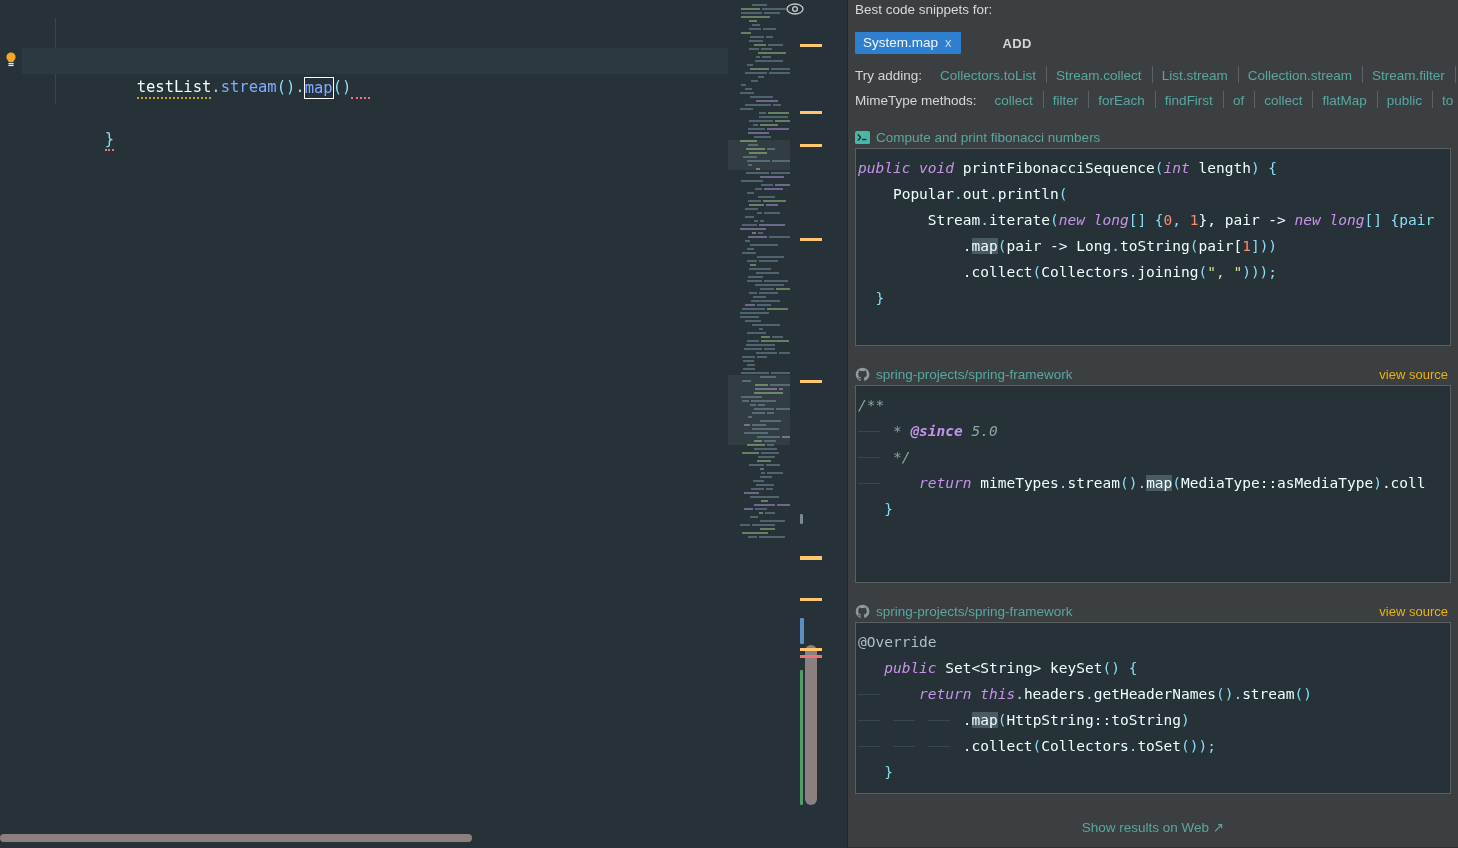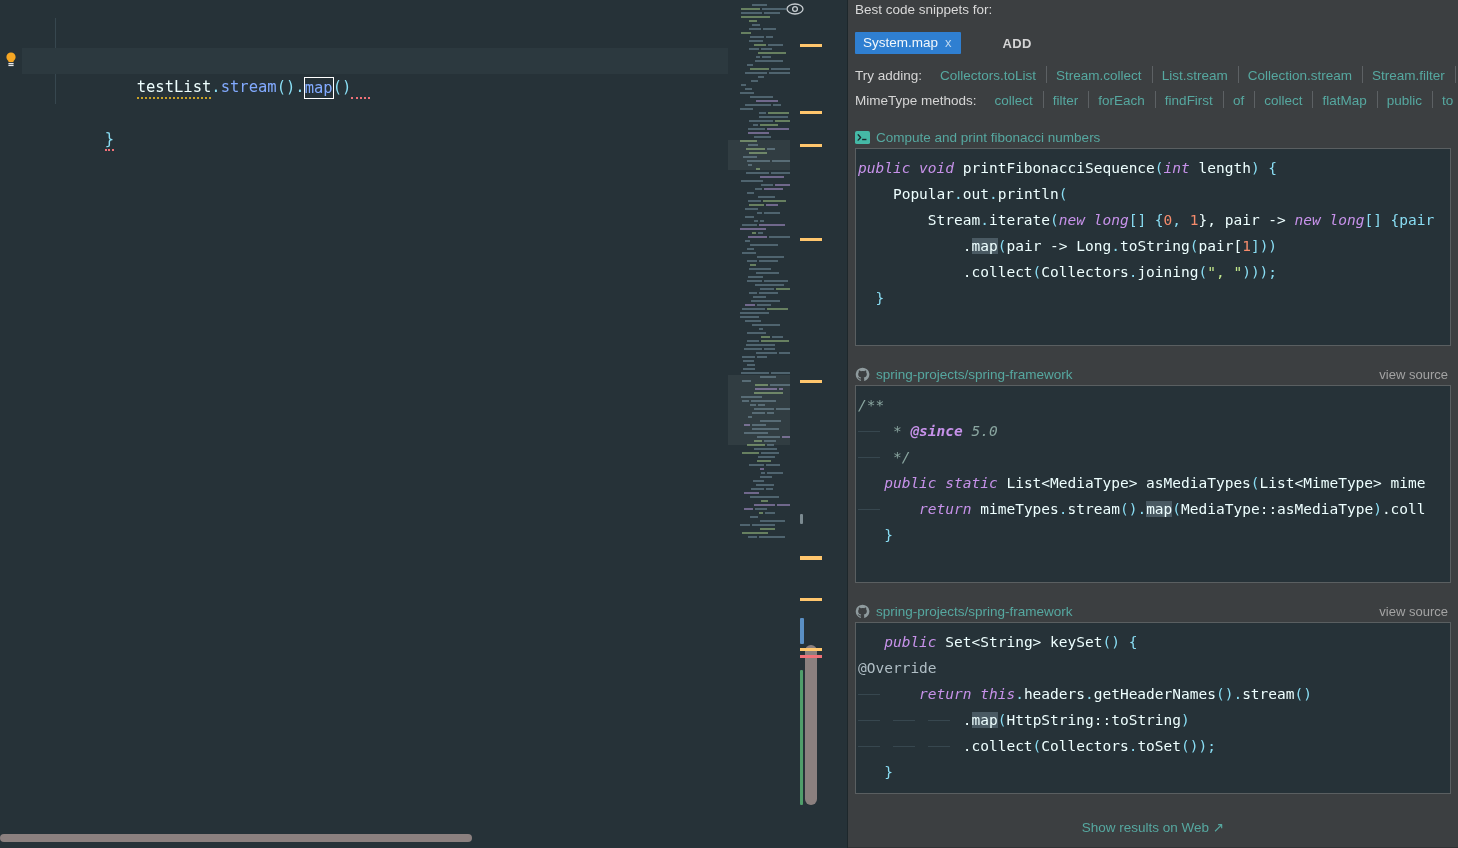--- a/index.html
+++ b/index.html
@@ -147,21 +147,21 @@
     width: 1px; height: 17px; background: #5d6164;
   }
 
   
   .snippet { position: absolute; left: 7px; width: 596px; }
   .sn-head {
     height: 22px; display: flex; align-items: center;
     font-size: 13.5px; color: #56a8a0;
   }
   .sn-head .ic { width: 15px; height: 15px; margin-right: 6px; flex: 0 0 15px; }
-  .sn-head .view-src { margin-left: auto; color: #a3a3a3; font-size: 13px; padding-right: 3px; }
+  .sn-head .view-src { margin-left: auto; color: #eab308; font-size: 13px; padding-right: 3px; }
   .sn-body {
     background: #263238; border: 1px solid #5a5f61;
     padding: 6px 0 8px 0; overflow: hidden;
   }
   .sn-line {
     height: 26px; line-height: 26px;
     font-family: "DejaVu Sans Mono", monospace;
     font-size: 14.5px; white-space: pre; color: #b0bec5;
     padding-left: 2px; position: relative;
   }
@@ -493,36 +493,35 @@
             <span class="ic"><svg viewBox="0 0 16 16" width="15" height="15">
                 <path fill="#8f9b9e" d="M8 .8a7.2 7.2 0 00-2.28 14.03c.36.07.49-.16.49-.35v-1.2c-2 .44-2.43-.97-2.43-.97-.33-.83-.8-1.05-.8-1.05-.66-.45.05-.44.05-.44.72.05 1.1.74 1.1.74.64 1.1 1.69.78 2.1.6.07-.47.25-.79.46-.97-1.6-.18-3.28-.8-3.28-3.56 0-.79.28-1.43.74-1.93-.07-.18-.32-.92.07-1.9 0 0 .6-.2 1.98.73A6.9 6.9 0 018 4.3c.61 0 1.23.08 1.8.24 1.38-.93 1.98-.74 1.98-.74.4.99.15 1.73.07 1.91.47.5.75 1.14.75 1.93 0 2.77-1.69 3.38-3.3 3.56.26.22.49.66.49 1.34v1.98c0 .2.13.42.49.35A7.2 7.2 0 008 .8z"></path>
               </svg></span>
             <span>spring-projects/spring-framework</span>
             <span class="view-src">view source</span>
           </div>
           <div class="sn-body" style="height: 198px;">
             <div class="sn-line"><span class="s-cmt">/**</span></div>
             <div class="sn-line"><span class="s-cmt">    * </span><span class="s-tag">@since</span><span class="s-cmt"> 5.0</span><span class="fold-dash" style="left: 2px; width: 22px;"></span></div>
             <div class="sn-line"><span class="s-cmt">    */</span><span class="fold-dash" style="left: 2px; width: 22px;"></span></div>
-            <div class="sn-line"><span class="s-txt">   </span><span class="s-kw">public </span><span class="s-kw">static </span><span class="s-txt">List&lt;MediaType&gt; asMediaTypes</span><span class="s-pun">(</span><span class="s-txt">List&lt;MimeType&gt; mime</span></div>
             <div class="sn-line"><span class="s-txt">       </span><span class="s-kw">return</span><span class="s-txt"> mimeTypes</span><span class="s-pun">.</span><span class="s-txt">stream</span><span class="s-pun">().</span><span class="s-txt hl-map">map</span><span class="s-pun">(</span><span class="s-txt">MediaType::asMediaType</span><span class="s-pun">)</span><span class="s-txt">.coll</span><span class="fold-dash" style="left: 2px; width: 22px;"></span></div>
             <div class="sn-line"><span class="s-pun">   }</span></div>
           </div>
         </div>
         <div class="snippet" style="top: 600px;">
           <div class="sn-head">
             <span class="ic"><svg viewBox="0 0 16 16" width="15" height="15">
                 <path fill="#8f9b9e" d="M8 .8a7.2 7.2 0 00-2.28 14.03c.36.07.49-.16.49-.35v-1.2c-2 .44-2.43-.97-2.43-.97-.33-.83-.8-1.05-.8-1.05-.66-.45.05-.44.05-.44.72.05 1.1.74 1.1.74.64 1.1 1.69.78 2.1.6.07-.47.25-.79.46-.97-1.6-.18-3.28-.8-3.28-3.56 0-.79.28-1.43.74-1.93-.07-.18-.32-.92.07-1.9 0 0 .6-.2 1.98.73A6.9 6.9 0 018 4.3c.61 0 1.23.08 1.8.24 1.38-.93 1.98-.74 1.98-.74.4.99.15 1.73.07 1.91.47.5.75 1.14.75 1.93 0 2.77-1.69 3.38-3.3 3.56.26.22.49.66.49 1.34v1.98c0 .2.13.42.49.35A7.2 7.2 0 008 .8z"></path>
               </svg></span>
             <span>spring-projects/spring-framework</span>
             <span class="view-src">view source</span>
           </div>
           <div class="sn-body" style="height: 172px;">
+            <div class="sn-line"><span class="s-ann">@Override</span></div>
             <div class="sn-line"><span class="s-txt">   </span><span class="s-kw">public </span><span class="s-txt">Set&lt;String&gt; keySet</span><span class="s-pun">() {</span></div>
-            <div class="sn-line"><span class="s-ann">@Override</span></div>
             <div class="sn-line"><span class="s-txt">       </span><span class="s-kw">return </span><span class="s-kw">this</span><span class="s-pun">.</span><span class="s-txt">headers</span><span class="s-pun">.</span><span class="s-txt">getHeaderNames</span><span class="s-pun">().</span><span class="s-txt">stream</span><span class="s-pun">()</span><span class="fold-dash" style="left: 2px; width: 22px;"></span></div>
             <div class="sn-line"><span class="s-txt">            .</span><span class="s-txt hl-map">map</span><span class="s-pun">(</span><span class="s-txt">HttpString::toString</span><span class="s-pun">)</span><span class="fold-dash" style="left: 2px; width: 22px;"></span><span class="fold-dash" style="left: 37px; width: 22px;"></span><span class="fold-dash" style="left: 72px; width: 22px;"></span></div>
             <div class="sn-line"><span class="s-txt">            .collect</span><span class="s-pun">(</span><span class="s-txt">Collectors</span><span class="s-pun">.</span><span class="s-txt">toSet</span><span class="s-pun">());</span><span class="fold-dash" style="left: 2px; width: 22px;"></span><span class="fold-dash" style="left: 37px; width: 22px;"></span><span class="fold-dash" style="left: 72px; width: 22px;"></span></div>
             <div class="sn-line"><span class="s-pun">   }</span></div>
           </div>
         </div>
       </div>
 
     <div class="web-link" style="top:819px;">Show results on Web ↗</div>
     <div class="bottom-edge"></div>

